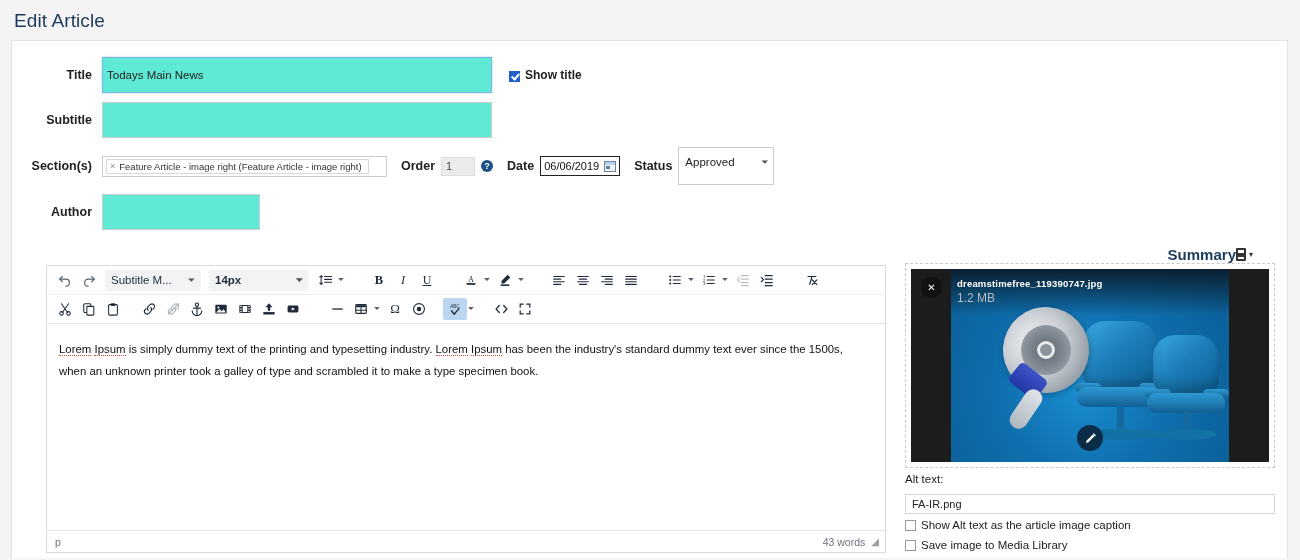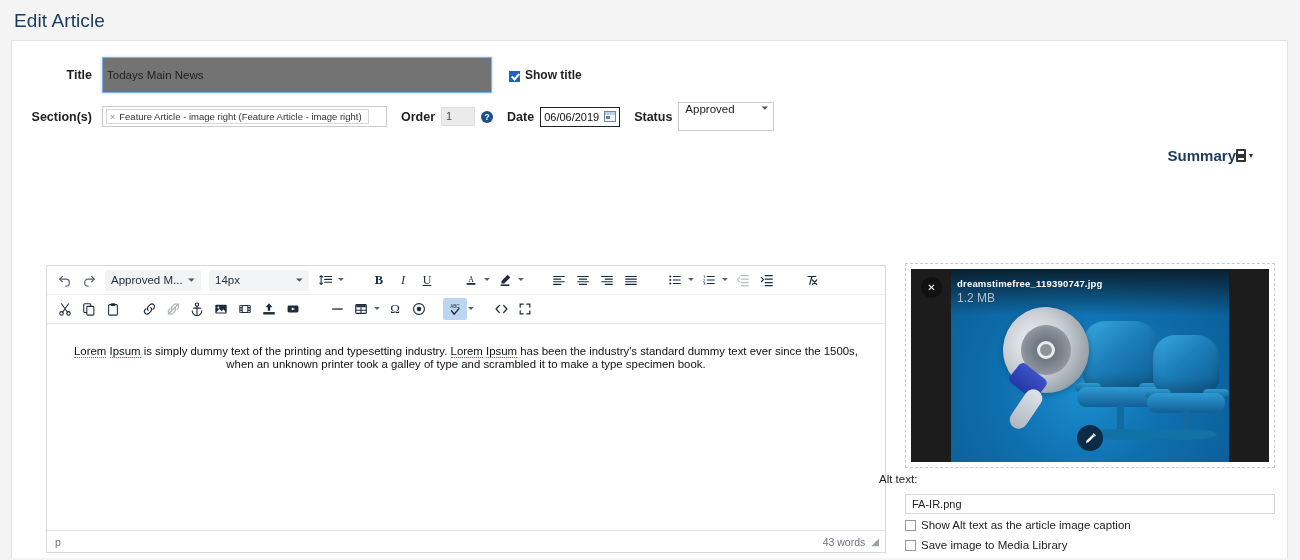--- a/index.html
+++ b/index.html
@@ -26,21 +26,21 @@
     border-bottom: none;
   }
   
   .form-area { padding: 16px 0 0 0; }
   .row { display: flex; align-items: center; margin-bottom: 9px; }
   .lbl {
     width: 90px; text-align: right; padding-right: 10px;
     font-size: 12.5px; color: #222; font-weight: 700;
   }
   .inp {
-    height: 19px; border: 1px solid #ccc; background: #737373;
+    height: 19px; border: 1px solid #ccc; background: #5eead4;
     font-size: 11.5px; color: #222; padding: 17px 4px;
     font-family: "Liberation Sans", sans-serif;
     outline: none;
   }
   .inp.title {
     width: 390px; border: 1px solid #7cb3e8;
     box-shadow: 0 0 2px rgba(110,170,235,.6);
   }
   .inp.subtitle { width: 390px; }
   .inp.author { width: 158px; }
@@ -75,22 +75,22 @@
   .cal-ico {
     width: 12px; height: 11px; margin-right: 3px; position: relative;
     background: linear-gradient(#b9d3ea 0 3px, #f4f4f4 3px 100%);
     border: 1px solid #6b87a3;
   }
   .cal-ico::after{
     content:""; position:absolute; left:1px; top:4px; width:4px; height:3px;
     background:#5a7fa5;
   }
   .sel {
-    width: 96px; height: 29px; border: 1px solid #ccc; background: #fff;
-    font-size: 11.5px; color: #222; display: flex; align-items: center;
+    width: 96px; height: 38px; border: 1px solid #ccc; background: #fff;
+    font-size: 11.5px; color: #222; display: flex; align-items: flex-end;
     justify-content: space-between; padding: 0 5px 16px 6px;
   }
   .chev { color: #555; font-size: 9px; }
   .cbx {
     width: 11px; height: 11px; border: 1px solid #999; background:#fff;
     display:inline-block; vertical-align: middle;
   }
   .cbx.on { background:#2160c4; border-color:#2160c4; position:relative; }
   .cbx.on::after{
     content:""; position:absolute; left:3px; top:0px; width:3px; height:6px;
@@ -127,27 +127,27 @@
   .tbtn.active { background:#bcd6f2; border-radius:2px; }
   .tbtn svg { display:block; }
   .split { display:flex; align-items:center; }
   .mini-chev { font-size:8px; color:#55606e; margin-left:-2px; width:12px; text-align:center;}
   .ddbox {
     height:21px; background:#f2f3f4; border-radius:2px; display:flex;
     align-items:center; justify-content:space-between; padding:0 6px;
     font-size:11.5px; color:#1f2b3a; margin:0 4px;
   }
   .ddbox.font { width:96px; }
-  .ddbox.size { width:100px; }
+  .ddbox.size { width:100px;font-weight:bold; }
   .gap { width:12px; }
   .gap-l { width:20px; }
 
   .edit-body { padding:10px 8px 0 8px; height:214px; }
   .edit-body p {
-    margin:11px; font-size:11.4px; line-height:13px; color:#111;text-align:center;
+    margin:4px; font-size:11.4px; line-height:22px; color:#111;
   }
   .sp { border-bottom: 1.4px dotted #e04a3f; }
   .status-bar {
     position:absolute; bottom:0; left:0; right:0; height:22px;
     border-top:1px solid #e4e4e4; background:#fff;
     display:flex; align-items:center; justify-content:space-between;
     padding:0 6px 0 8px; font-size:10.5px; color:#6b7280;
   }
   .resize-grip { margin-left:6px; color:#9aa0a6; font-size:10px; }
 
@@ -214,21 +214,21 @@
     position:absolute; left:10px; top:8px; width:21px; height:21px; border-radius:50%;
     background:#111; color:#fff; font-size:10px; display:flex; align-items:center;
     justify-content:center; z-index:6;
   }
   .edit-btn {
     position:absolute; left:166px; top:156px; width:26px; height:26px; border-radius:50%;
     background:#0b2c46; display:flex; align-items:center; justify-content:center;
     z-index:6; color:#fff; font-size:13px;
   }
 
-  .alt-label { position:absolute; left:867px; top:432px; font-size:11.5px; color:#222; }
+  .alt-label { position:absolute; left:893px; top:432px; font-size:11.5px; color:#222; }
   .alt-input {
     position:absolute; left:893px; top:453px; width:370px; height:20px;
     border:1px solid #d5d5d5; background:#fff; font-size:11px; color:#222;
     padding-left:6px; line-height:18px;
   }
   .chk-row { position:absolute; left:893px; display:flex; align-items:center; font-size:11.5px; color:#222; }
   .chk-row .cbx { margin-right:5px; }
   .r-cap { top:478px;justify-content:flex-end; }
   .r-lib { top:498px; }
 </style>
@@ -243,20 +243,24 @@
 
     <div class="row">
       <div class="lbl">Title</div>
       <input class="inp title" value="Todays Main News" style="">
       <span style="margin-left:17px;display:flex;align-items:flex-end;">
         <span class="cbx on"></span>
         <span class="showtitle">Show title</span>
       </span>
     </div>
 
+    <div class="row">
+      <div class="lbl">Subtitle</div>
+      <input class="inp subtitle" value="" style="">
+    </div>
 
     <div class="row">
       <div class="lbl">Section(s)</div>
       <div class="tagbox">
         <span class="chip">
           <span class="x">×</span>
           <span>Feature Article - image right (Feature Article - image right)</span>
         </span>
       </div>
 
@@ -270,20 +274,24 @@
         <span class="cal-ico"></span>
       </span>
 
       <span class="mini-lbl">Status</span>
       <span class="sel">
         <span>Approved</span>
         <span class="chev">⏷</span>
       </span>
     </div>
 
+    <div class="row">
+      <div class="lbl">Author</div>
+      <input class="inp author" value="" style="">
+    </div>
   </div>
 
   <div class="summary-head">
     <div class="summary-title">Summary</div>
     <div class="media-ico">
       <span class="media-glyph"></span>
       <span style="font-size:8px;color:#333;">▾</span>
     </div>
   </div>
 
@@ -297,21 +305,21 @@
           </svg>
       </div>
       <div class="tbtn">
         <svg width="14" height="14" viewBox="0 0 16 16">
             <path d="M11 4 L14 7 L11 10" stroke="#55606e" stroke-width="1.3" fill="none" stroke-linecap="round" stroke-linejoin="round"></path>
             <path d="M14 7 H7 a4 4 0 0 0 0 8" stroke="#55606e" stroke-width="1.3" fill="none" stroke-linecap="round"></path>
           </svg>
       </div>
 
       <div class="ddbox font">
-        <span>Approved M...</span>
+        <span>Subtitle M...</span>
         <span class="chev">⏷</span>
       </div>
 
       <div class="ddbox size">
         <span>14px</span>
         <span class="chev">⏷</span>
       </div>
 
       <div class="split">
         <div class="tbtn">

